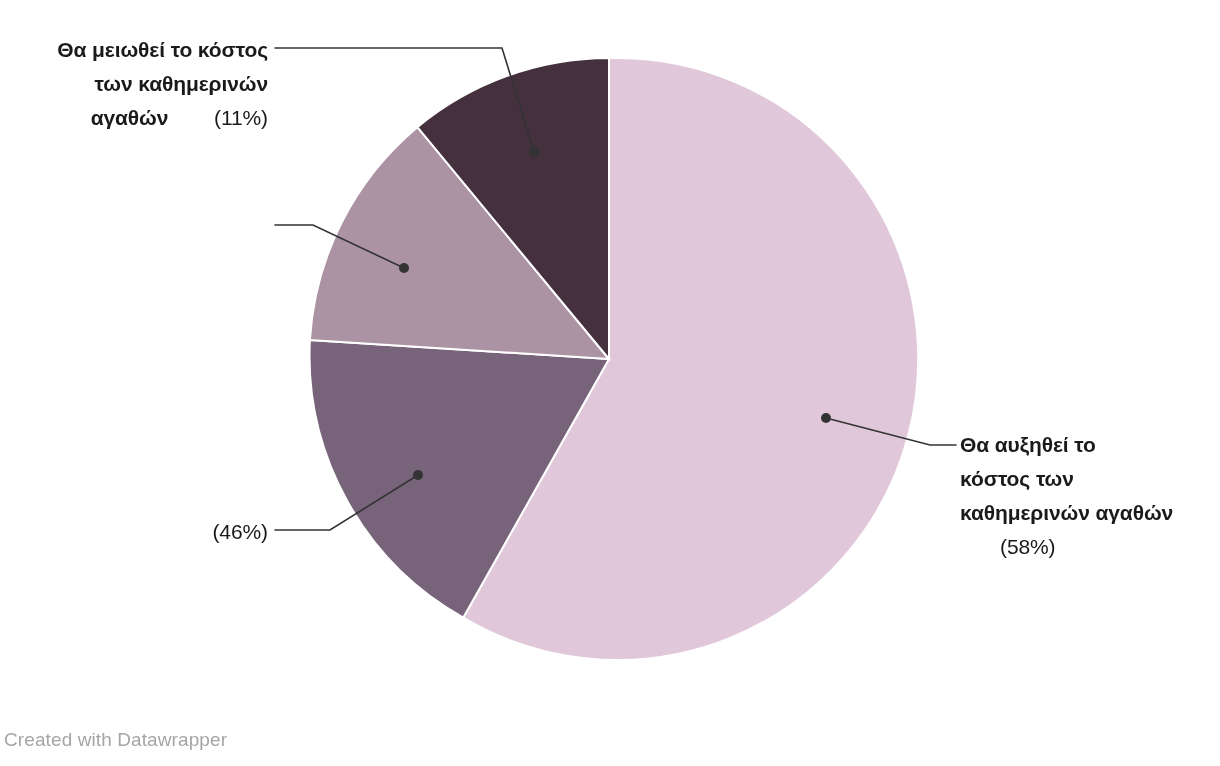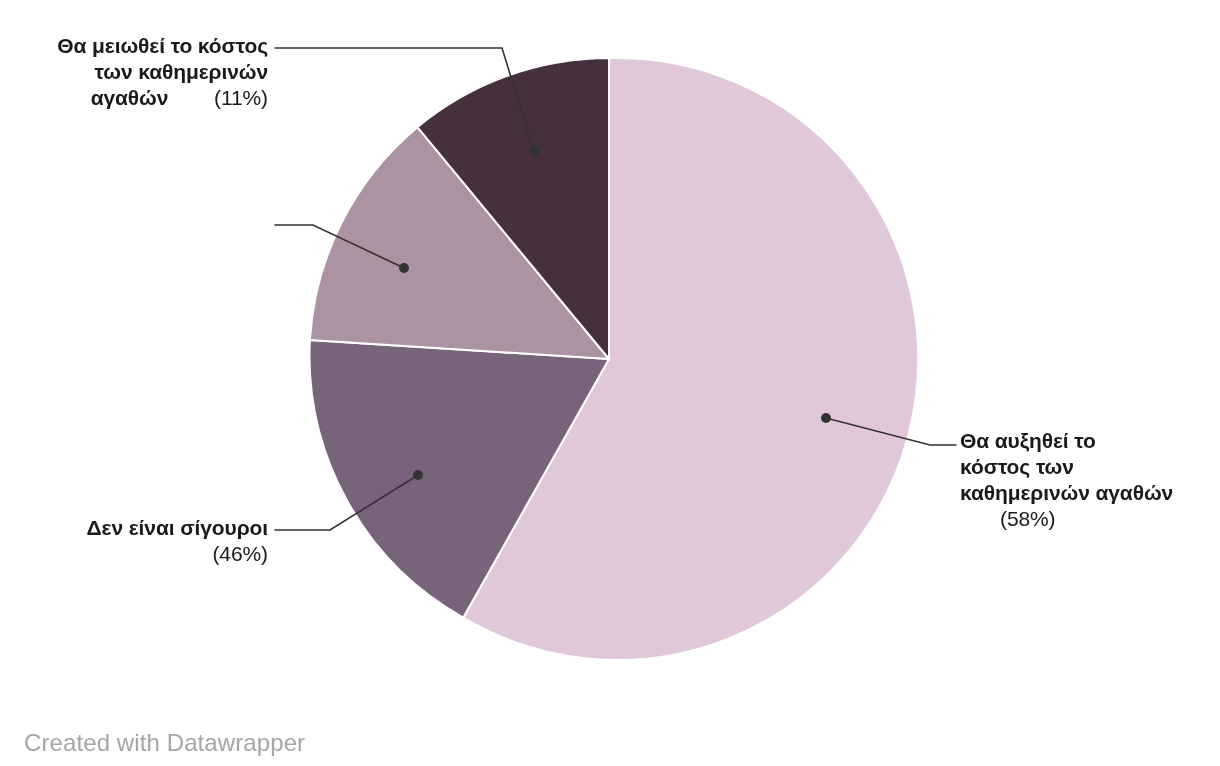--- a/index.html
+++ b/index.html
@@ -27,21 +27,21 @@
     top: 0;
     width: 1220px;
     height: 766px;
   }
 
   
   .pie-label {
     position: absolute;
     color: #1a1a1a;
     font-size: 21px;
-    line-height: 26px;
+    line-height: 34px;
     font-weight: 700;
     letter-spacing: -0.1px;
     white-space: pre-line;
   }
   .pie-label .pct {
     font-weight: 400;
     margin-left: 40px;
   }
 
   #label-decrease {
@@ -65,23 +65,23 @@
   #label-increase {
     left: 960px;
     top: 428px;
     width: 258px;
     text-align: left;
   }
 
   
   #footer-credit {
     position: absolute;
-    left: 24px;
+    left: 4px;
     top: 729px;
-    font-size: 24px;
+    font-size: 19px;
     color: #a5a5a5;
     font-weight: 400;
     letter-spacing: 0.1px;
   }
 </style>
 </head>
 <body>
 
 <div id="chart-root">
 
@@ -108,22 +108,21 @@
       <circle cx="418" cy="475" r="5"></circle>
       <circle cx="826" cy="418" r="5"></circle>
     </g>
   </svg>
 
   <div class="pie-label" id="label-decrease"><span>Θα μειωθεί το κόστος
 των καθημερινών
 αγαθών </span><span class="pct">(11%)</span></div>
 
 
-  <div class="pie-label" id="label-unsure"><span>Δεν είναι σίγουροι
-</span><span class="pct">(46%)</span></div>
+  <div class="pie-label" id="label-unsure"><span class="pct">(46%)</span></div>
 
   <div class="pie-label" id="label-increase"><span>Θα αυξηθεί το
 κόστος των
 καθημερινών αγαθών
 </span><span class="pct">(58%)</span></div>
 
   <div id="footer-credit">Created with Datawrapper</div>
 
 </div>
 

